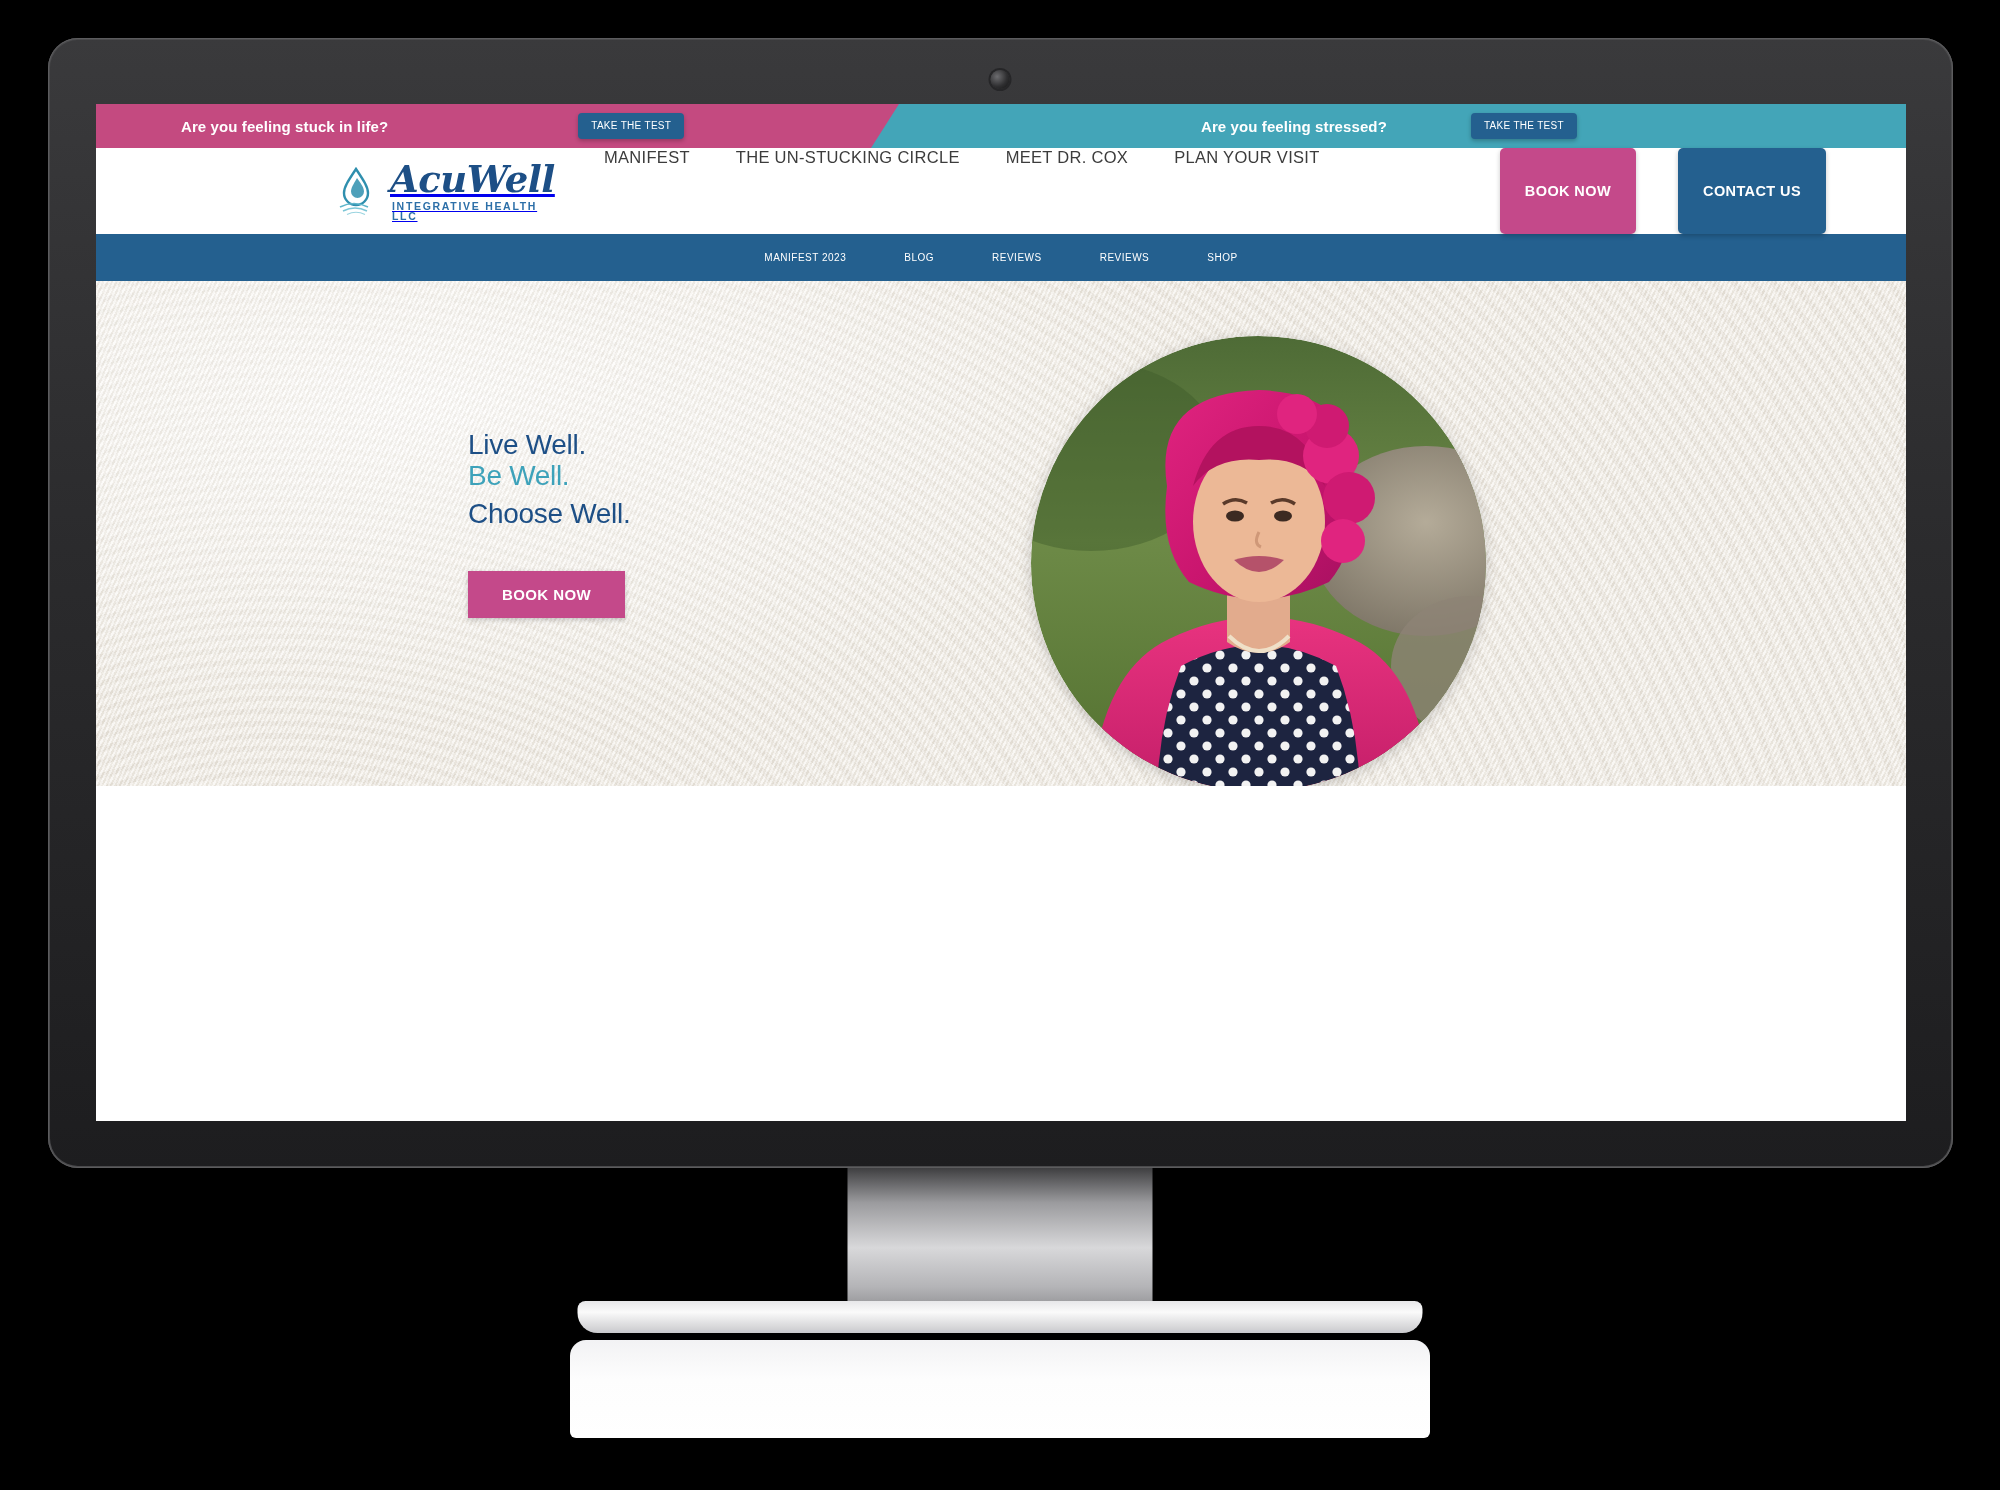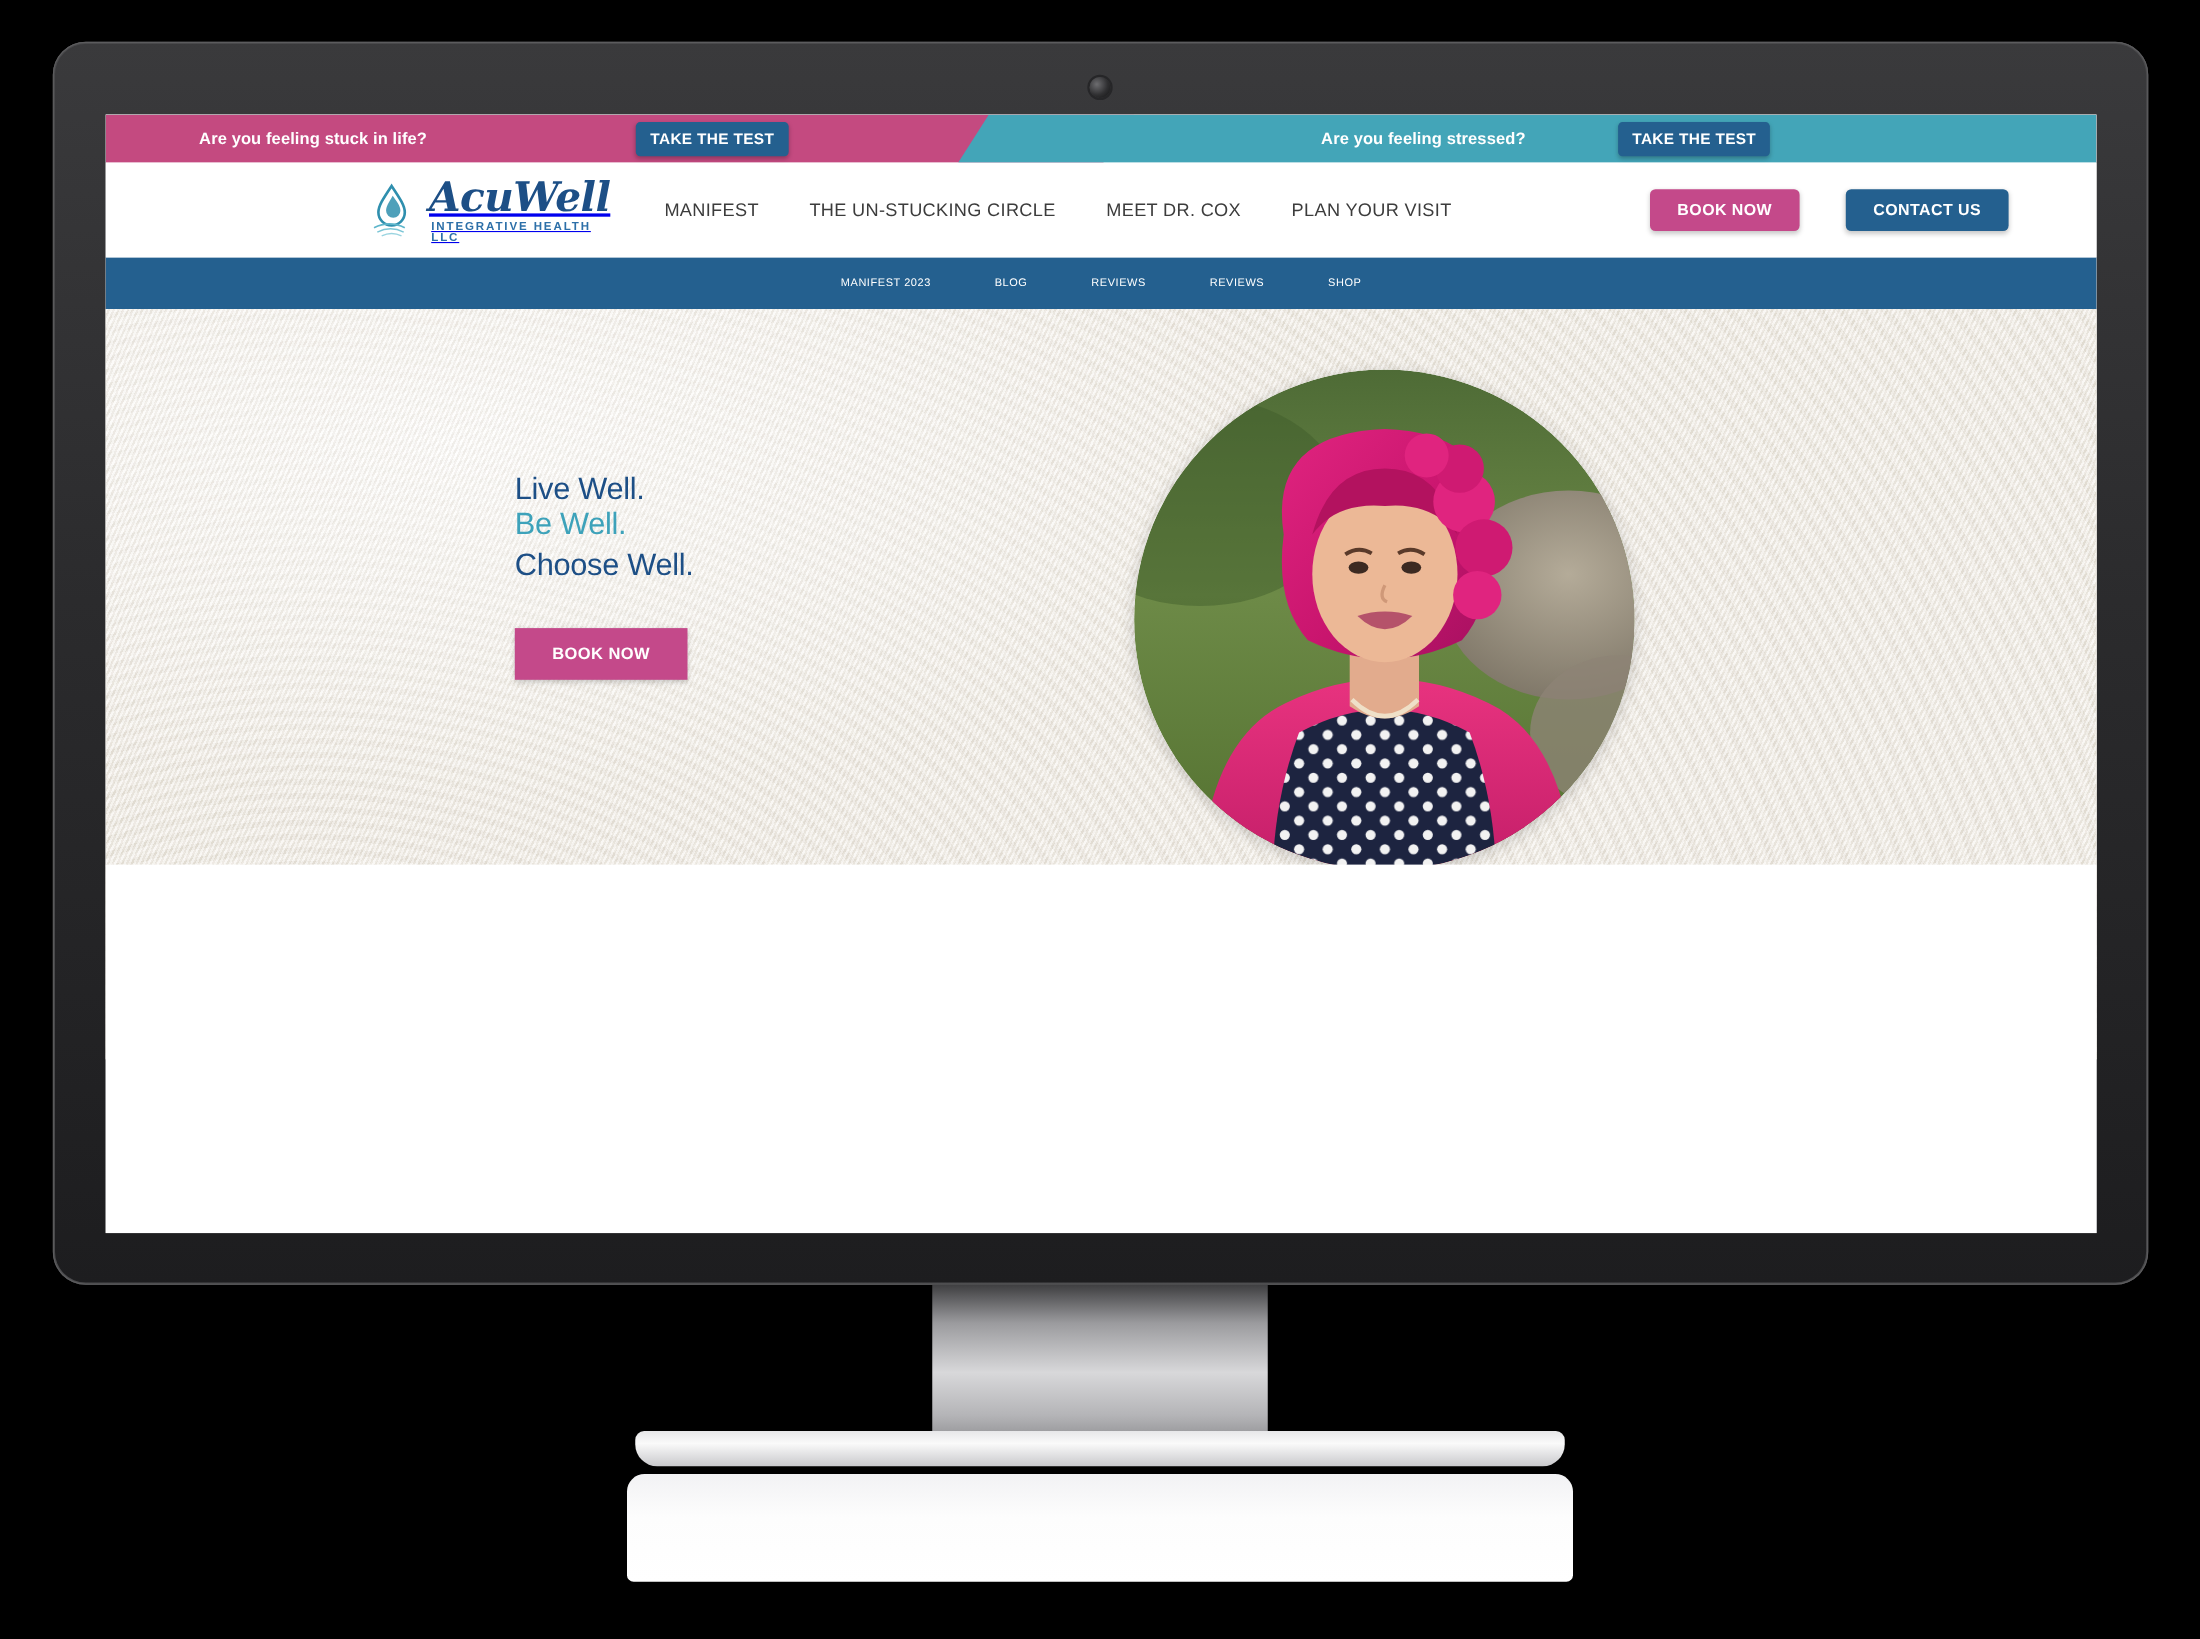--- a/index.html
+++ b/index.html
@@ -100,31 +100,31 @@
     padding-left: 0;
   }
   .promo-text {
     color: #fff; font-size: 15px; font-weight: 700; letter-spacing: .1px;
     white-space: nowrap;
   }
   .promo-left .promo-text { margin-right: 190px; }
   .promo-right .promo-text { margin-left: 330px; margin-right: 84px; }
   .pill-btn {
     background: #24608f; color: #fff;
-    font-size: 14px; font-weight: 700; letter-spacing: .3px;
+    font-size: 10px; font-weight: 400; letter-spacing: .3px;
     padding: 7px 13px 8px; border-radius: 4px;
     box-shadow: 0 2px 4px rgba(0,0,0,.25);
     white-space: nowrap; border: none; cursor: pointer;
     font-family: "Liberation Sans", sans-serif;
   }
 
   
   .mainbar {
     height: 86px; background: #fff;
-    display: flex; align-items: center;
+    display: flex; 
     padding: 0 80px 0 240px;
     position: relative;
   }
   .logo { display: flex; align-items: center; gap: 6px; width: 210px; }
   .logo-mark { width: 48px; height: 56px; flex: none; }
   .logo-text { display: flex; flex-direction: column; line-height: 1; }
   .logo-word {
     font-family: "DejaVu Serif", serif;
     font-style: italic; font-weight: 700;
     font-size: 37px; color: #1d4f86; letter-spacing: -.5px;

